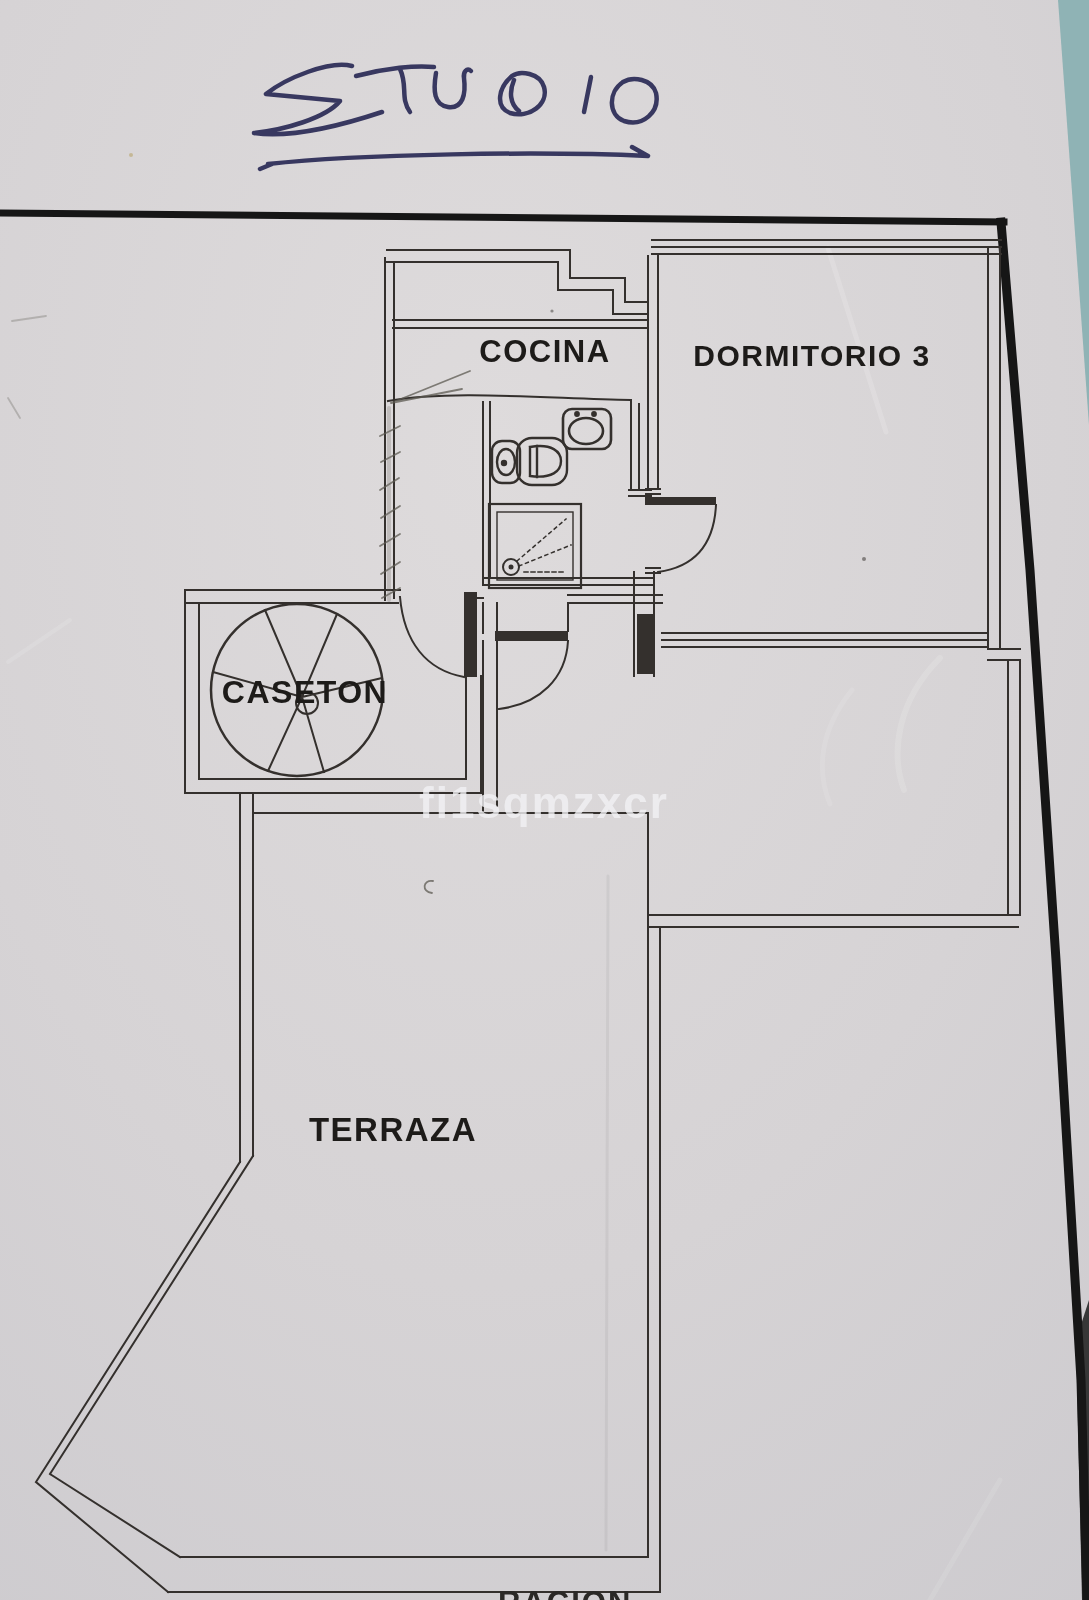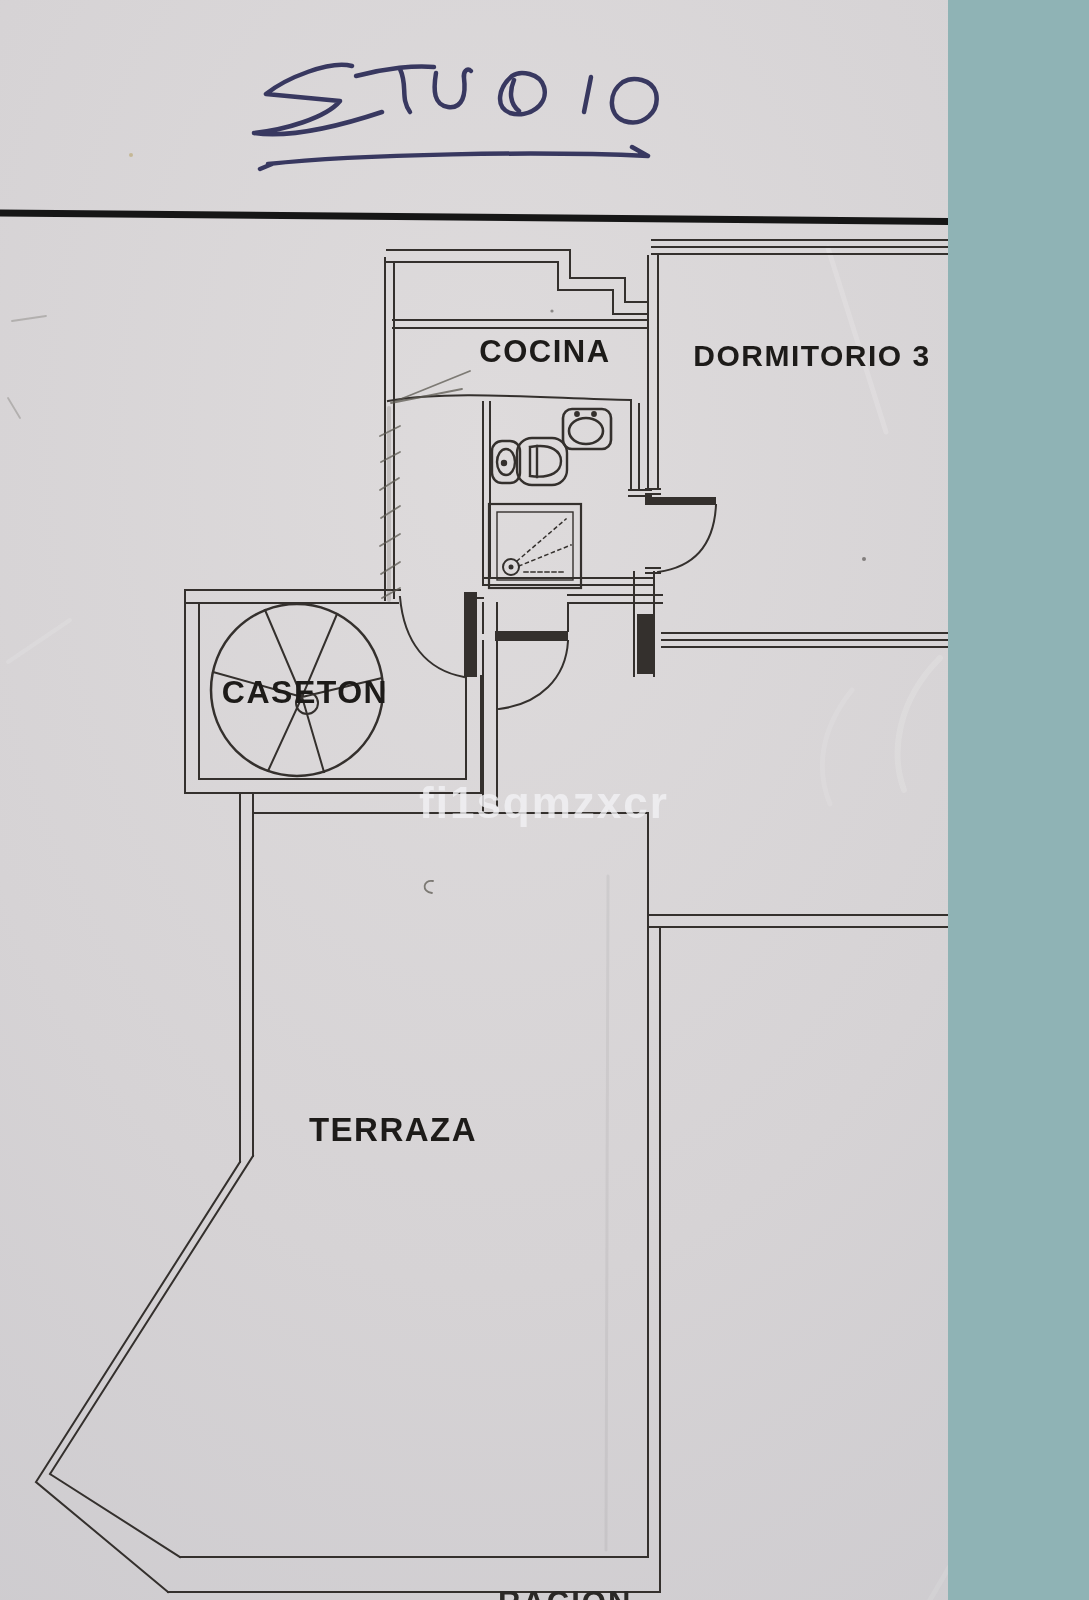--- a/index.html
+++ b/index.html
@@ -1,16 +1,16 @@
 <!DOCTYPE html>
 <html><head>
 <meta charset="utf-8">
 <style>
   html,body{margin:0;padding:0;background:#8fb3b5;}
-  .stage{position:relative;width:948px;height:1600px;overflow:hidden;
+  .stage{position:relative;width:1089px;height:1600px;overflow:hidden;
          font-family:"Liberation Sans",sans-serif;}
   .stage svg{position:absolute;inset:0;display:block;}
   text{font-family:"Liberation Sans",sans-serif;}
   .room-label{font-weight:bold;fill:#1d1b19;letter-spacing:1.5px;}
   .watermark{font-weight:bold;fill:#f2f2f4;opacity:.8;letter-spacing:2px;}
   .partial{font-weight:bold;fill:#2a2826;letter-spacing:2px;}
 </style>
 </head>
 <body>
 

